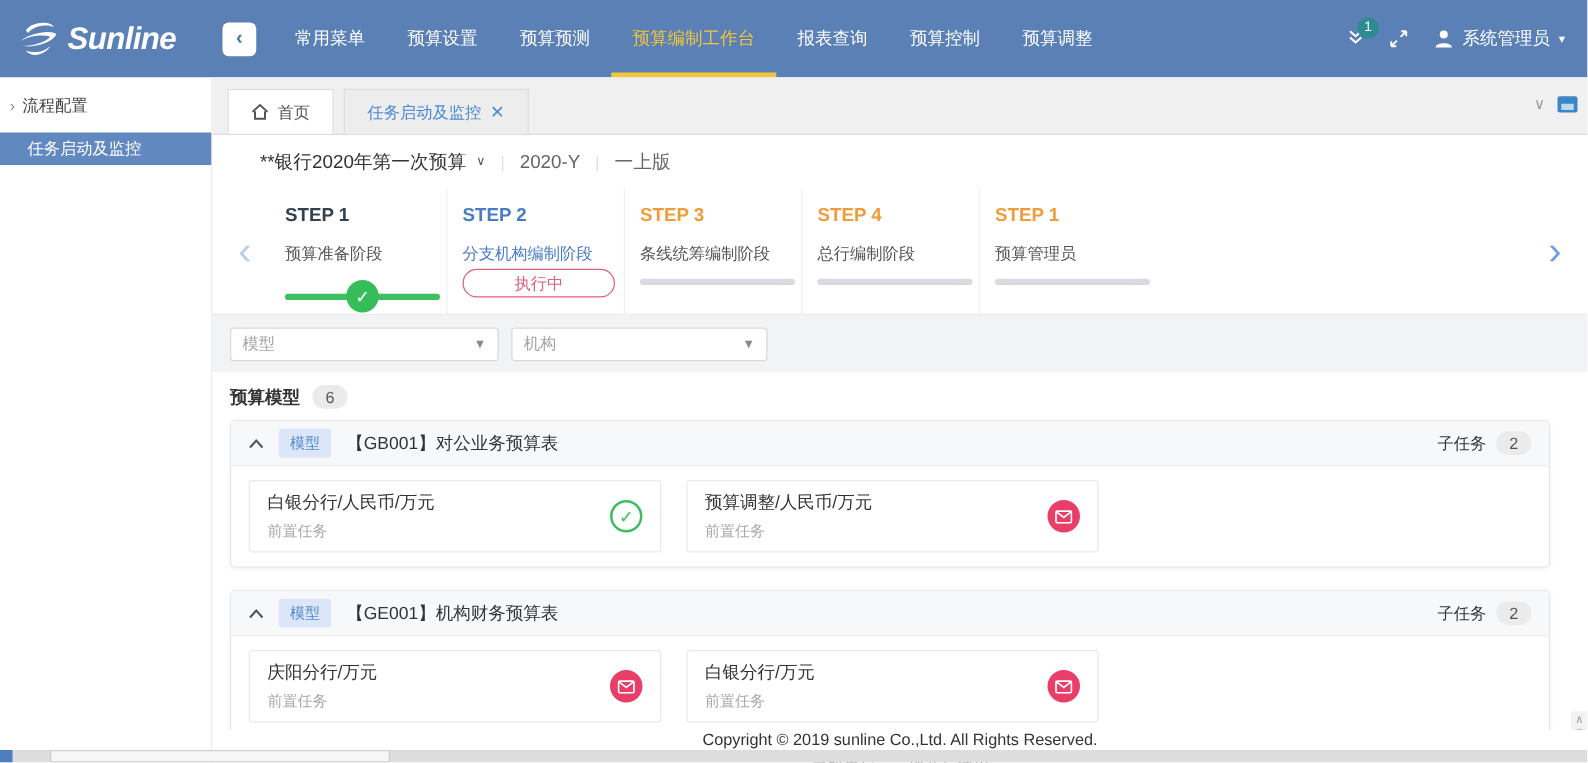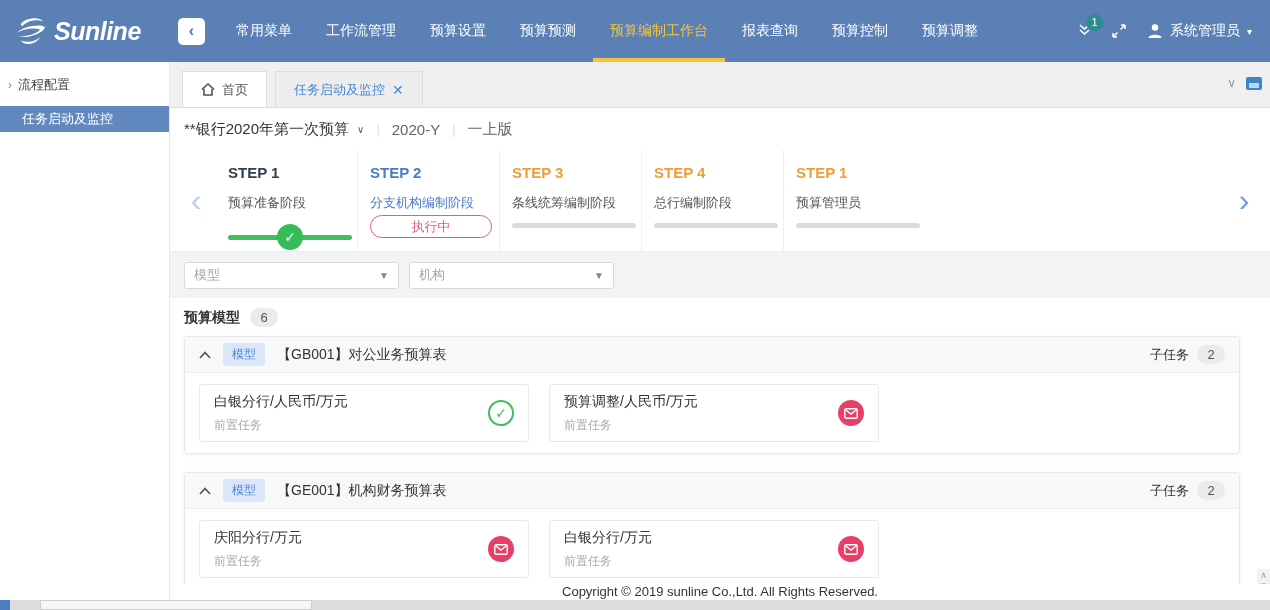--- a/index.html
+++ b/index.html
@@ -36,21 +36,21 @@
   .tab.active { margin-left:8px; background:#ededed; color:#4a89d6; }
   .tab-close { color:#4a89d6; font-size:14px; cursor:pointer; }
   .home-ico { width:14px; height:13px; }
   .tabbar-tools { position:absolute; right:8px; top:14px; display:flex; align-items:center; gap:10px; }
   .tool-chev { color:#999; font-size:12px; cursor:pointer; }
   .win-ico { width:16px; height:13px; background:#3c86c8; border-radius:2px; position:relative; cursor:pointer; }
   .win-ico::after { content:""; position:absolute; left:3px; bottom:2px; width:10px; height:5px; background:#bcd9f2; }
 
   
   .titlebar { height:42px; display:flex; align-items:center; padding:0 14px; gap:12px; }
-  .budget-name { font-size:15px; color:#333; display:flex; align-items:center; gap:8px; cursor:pointer; }
+  .budget-name { font-size:15px; color:#333; display:flex; align-items:center; gap:8px; cursor:pointer;margin-left:24px; }
   .t-div { color:#ddd; }
   .t-meta { color:#666; font-size:15px; }
 
   
   .steps { height:102px; border-bottom:1px solid #ececec; display:flex; align-items:stretch; padding:0 6px; }
   .step-nav { width:40px; display:flex; align-items:center; justify-content:center; font-size:32px; cursor:pointer; }
   .step-nav.prev { color:#b9cfe9; }
   .step-nav.next { color:#6ba1de; margin-left:auto; }
   .step-col { width:142px; padding-top:14px; text-align:left; padding-left:12px; border-right:1px solid #f0f0f0; }
   .step-col:last-of-type { border-right:none; }
@@ -116,23 +116,20 @@
     <span class="logo-text">Sunline</span>
   </div>
   <div class="back-btn">
       <span>‹</span>
     </div>
   <div class="nav-menus">
       <div class="nav-item">
     <span class="nav-label">常用菜单</span>
   </div>
       <div class="nav-item">
-    <span class="nav-label">工作流管理</span>
-  </div>
-      <div class="nav-item">
     <span class="nav-label">预算设置</span>
   </div>
       <div class="nav-item">
     <span class="nav-label">预算预测</span>
   </div>
       <div class="nav-item active">
     <span class="nav-label">预算编制工作台</span>
   </div>
       <div class="nav-item">
     <span class="nav-label">报表查询</span>

